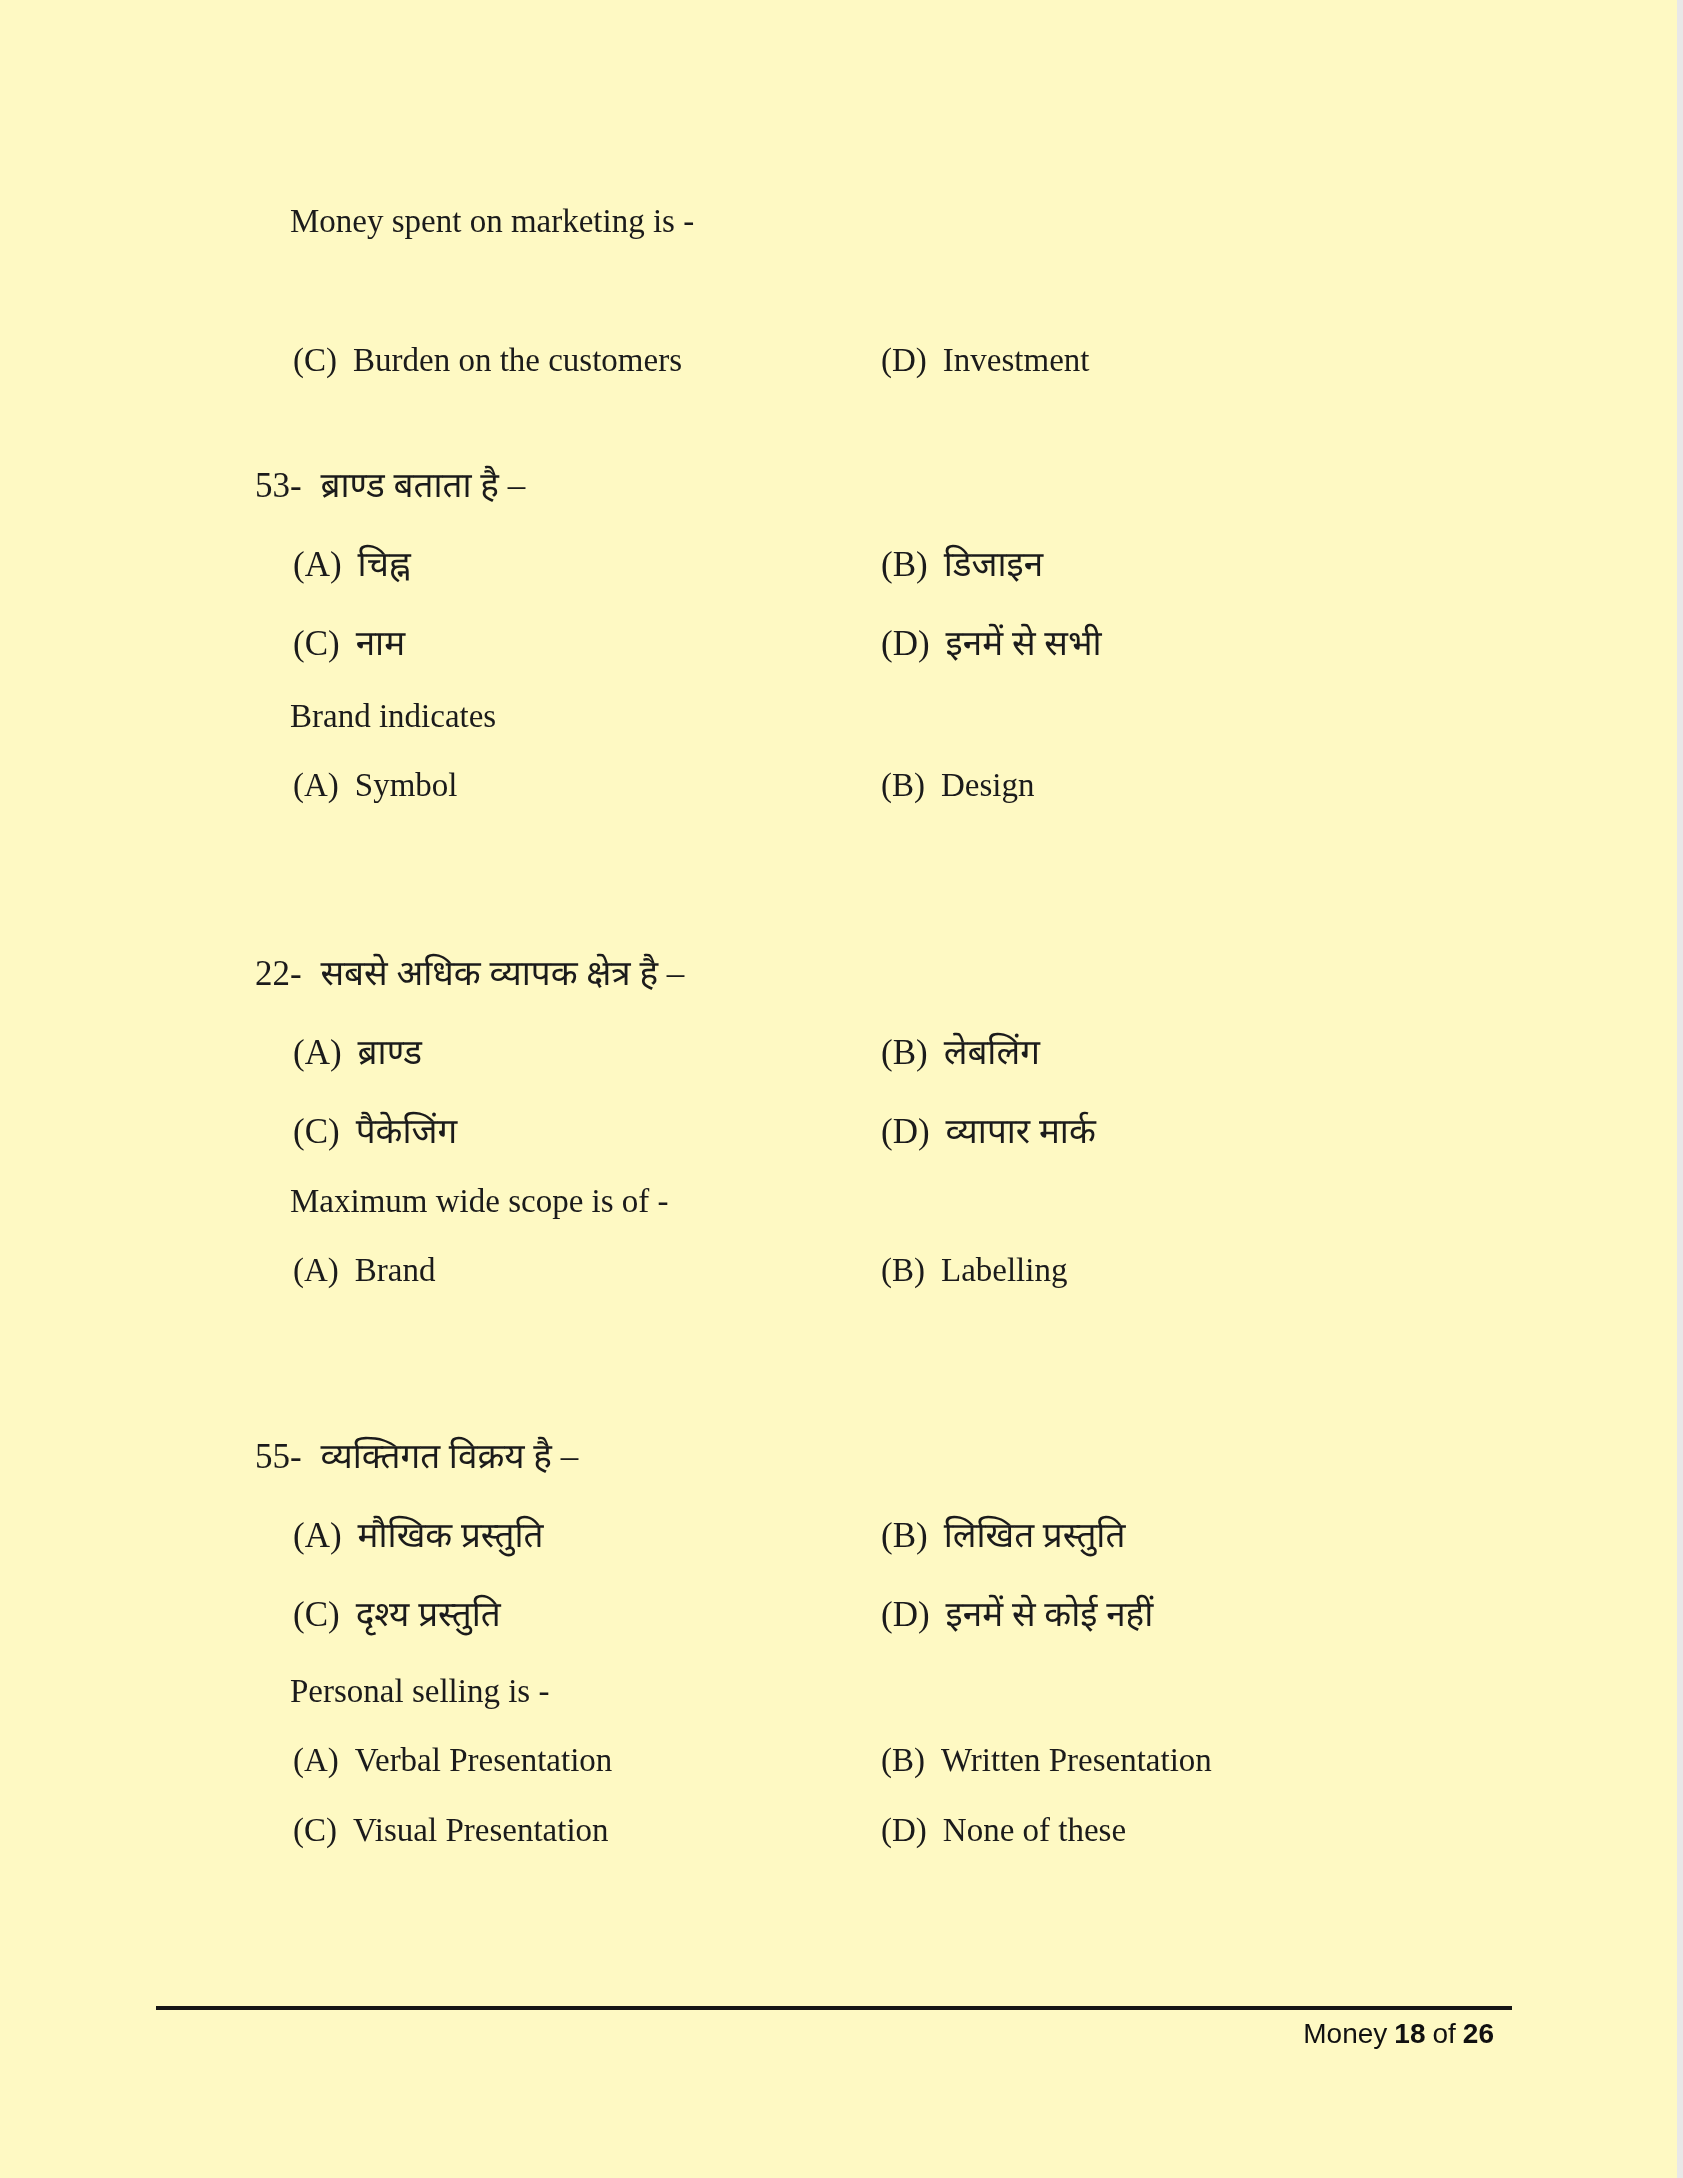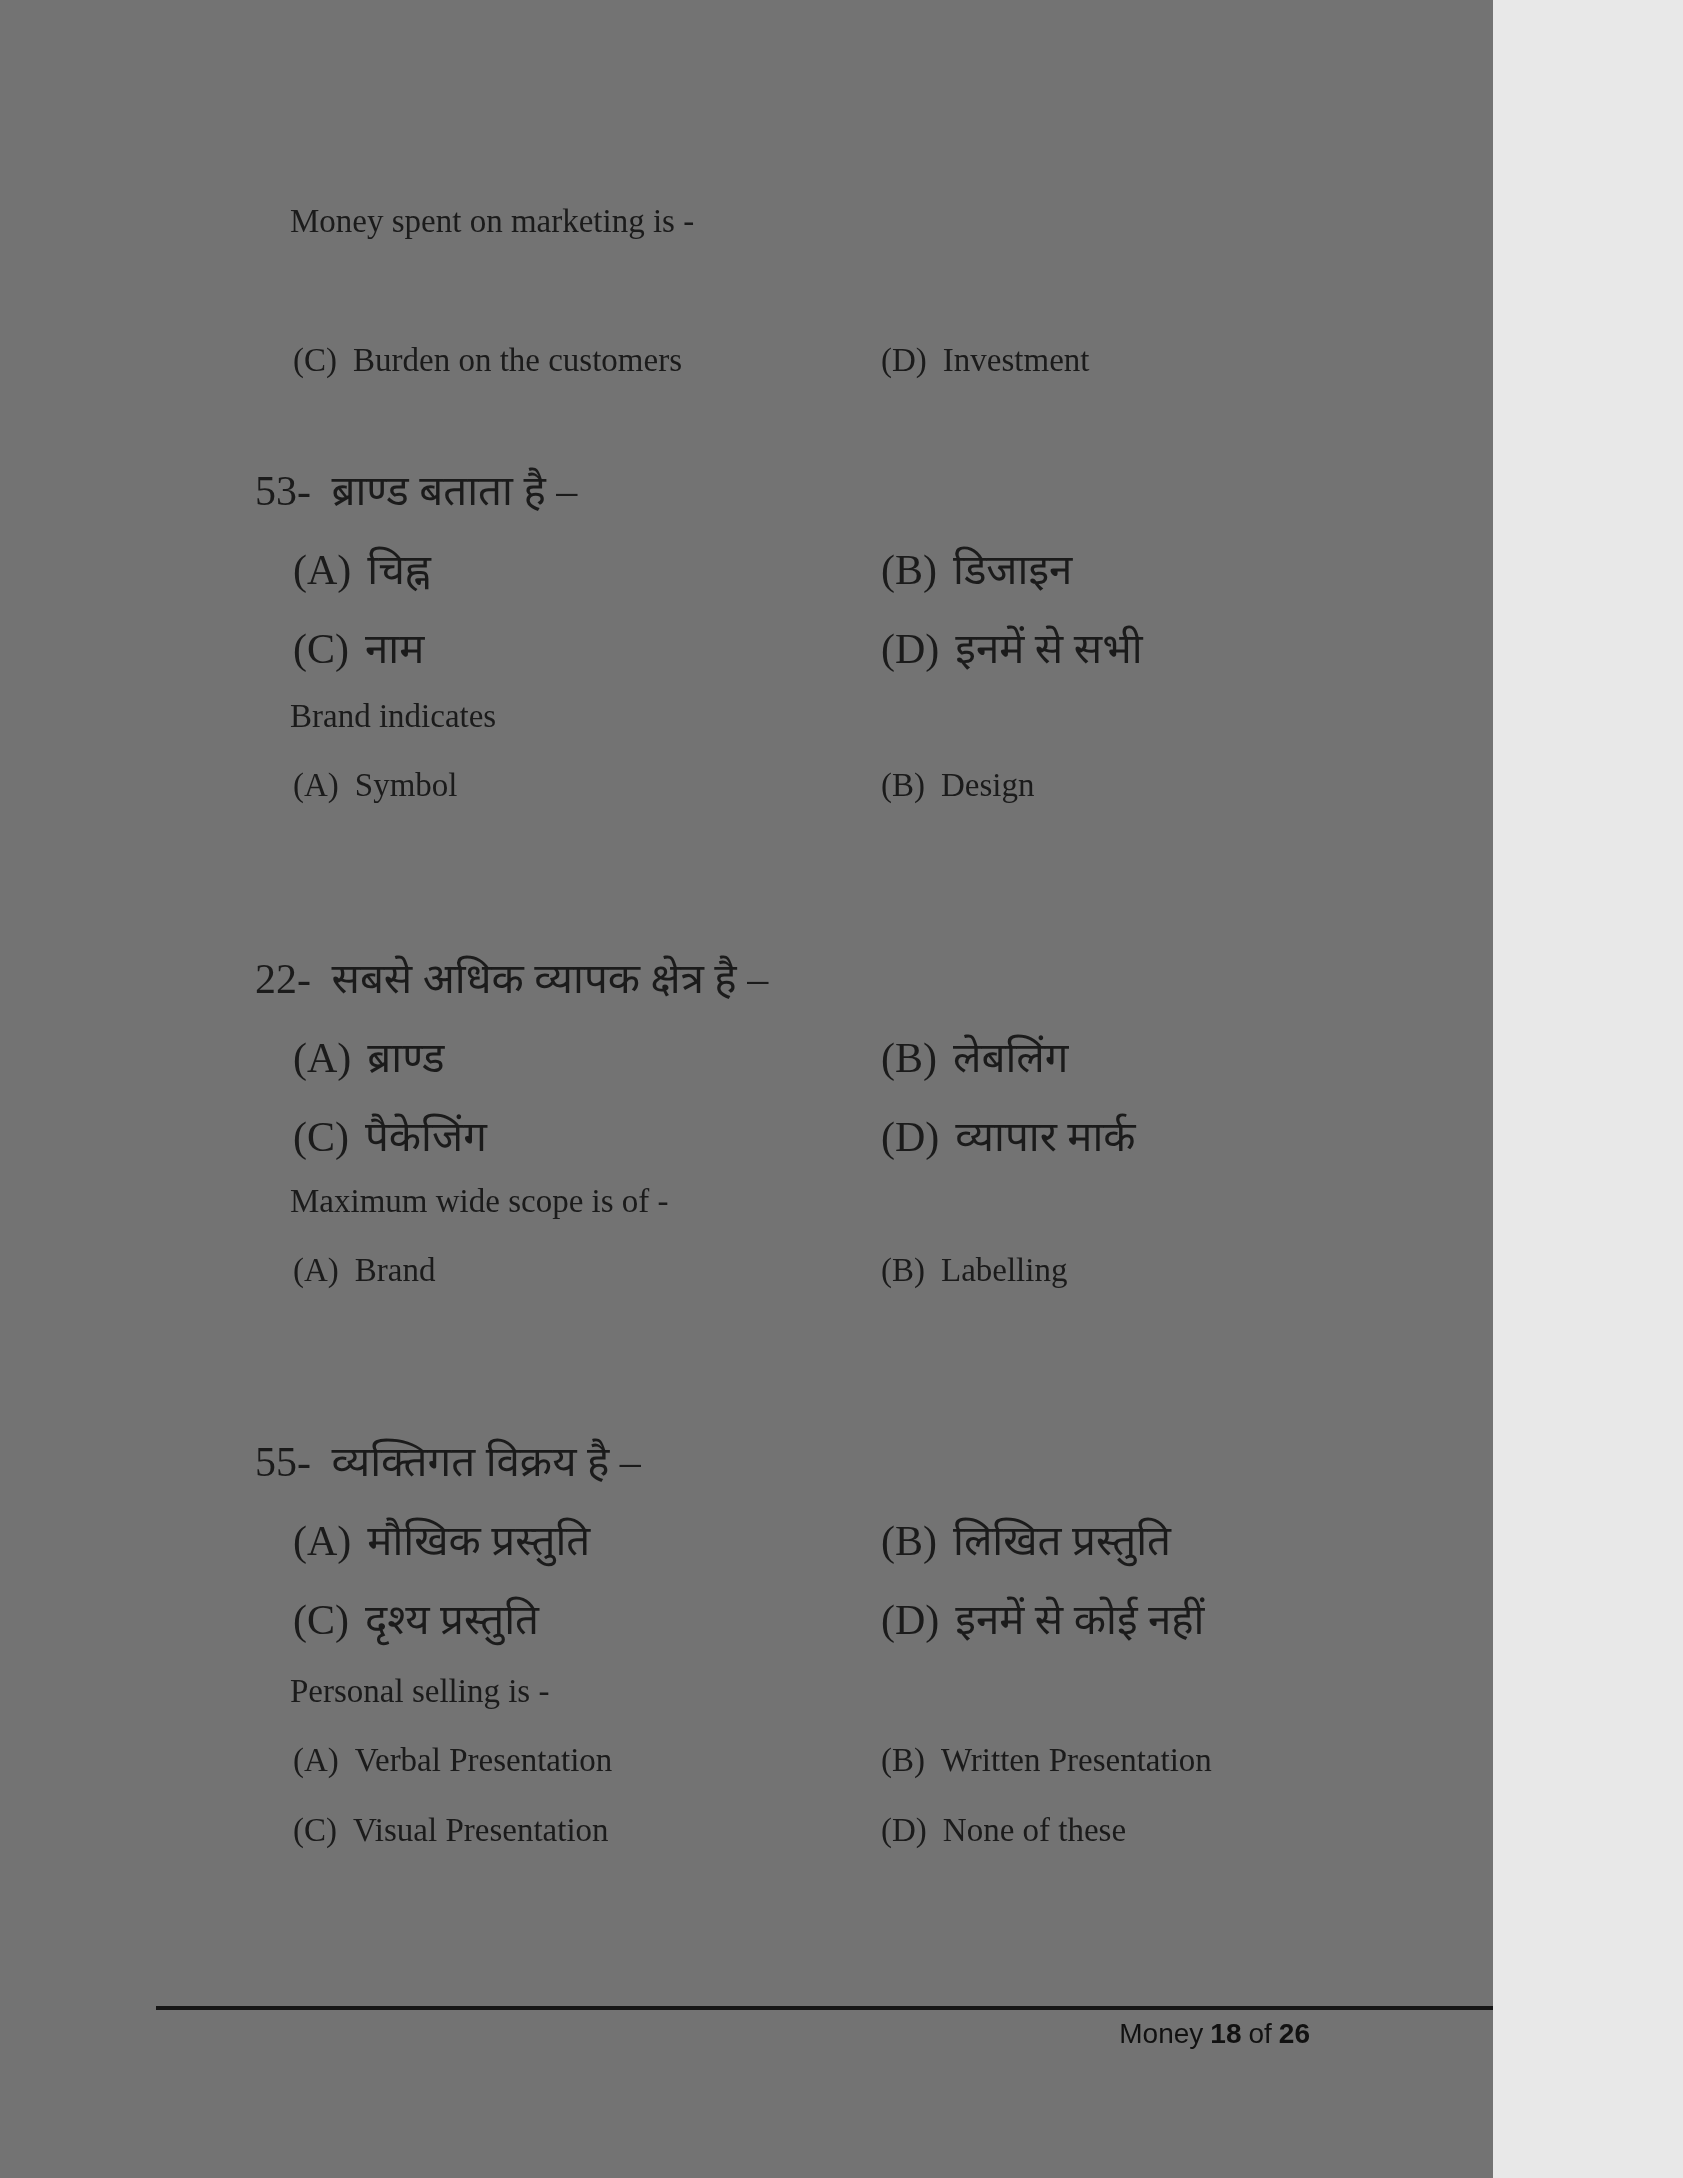--- a/index.html
+++ b/index.html
@@ -2,35 +2,35 @@
 <html lang="en"><head>
 <meta charset="utf-8">
 <style>
   html, body {
     margin: 0;
     padding: 0;
     background: #e8e8e8;
   }
   .page {
     position: relative;
-    width: 1493px;
+    width: 1677px;
     height: 2178px;
-    background: #737373;
+    background: #fef9c3;
     color: #1b1b1b;
     overflow: hidden;
     font-family: "Liberation Serif", "DejaVu Serif", serif;
   }
   .section {
     position: absolute;
     left: 255px;
     width: 1317px;
     height: 218px;
   }
   .section.en { font-size: 33px; }
-  .section.hi { font-size: 42px; }
+  .section.hi { font-size: 35px; }
   .heading-row {
     position: absolute;
     top: 0;
     left: 0;
     white-space: nowrap;
   }
   .section.en .heading-row { left: 35px; }
   .qnum { margin-right: 10px; }
   .opt-row {
     position: absolute;

